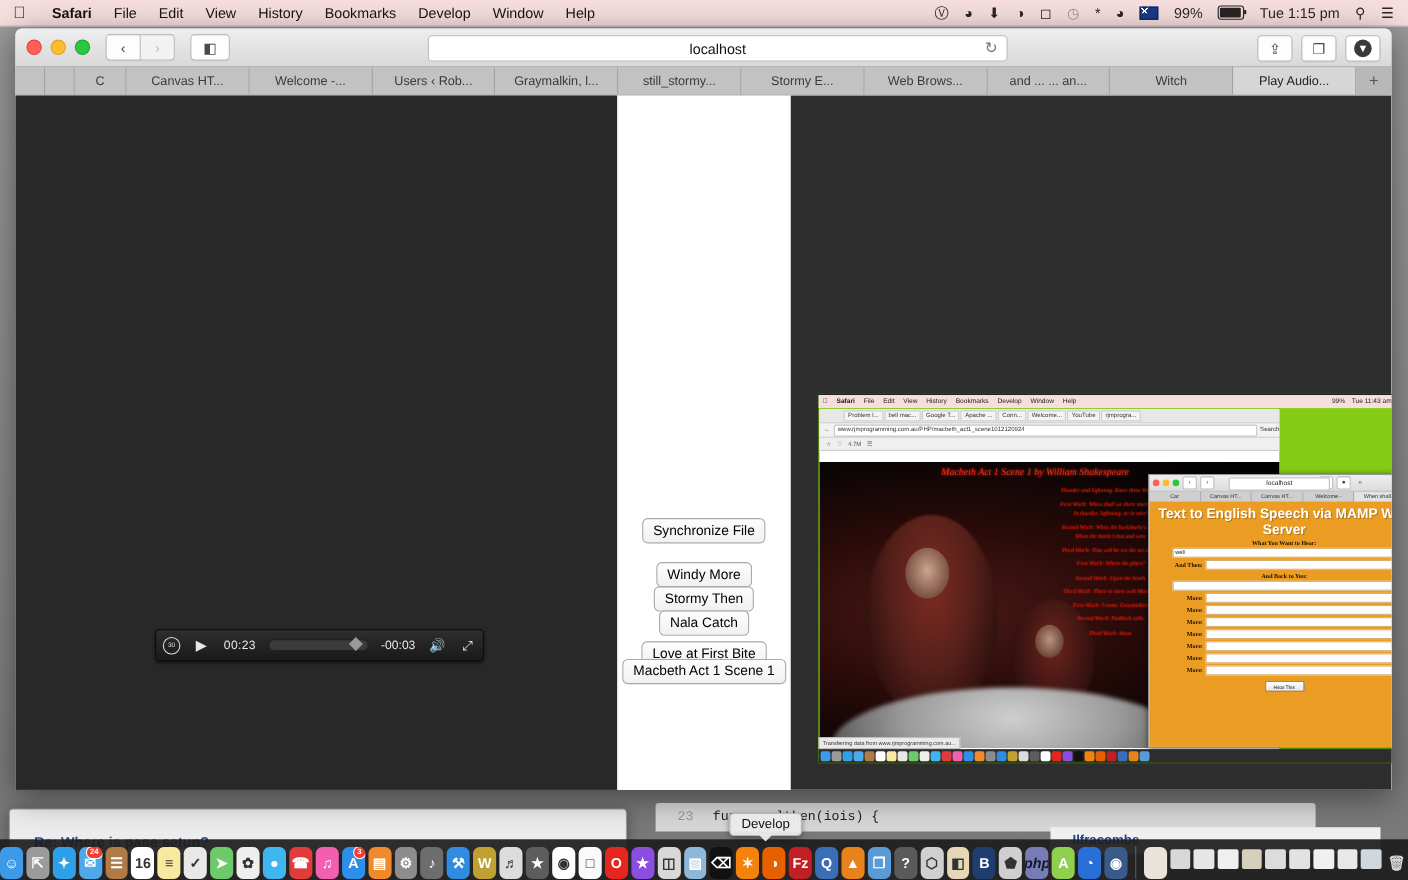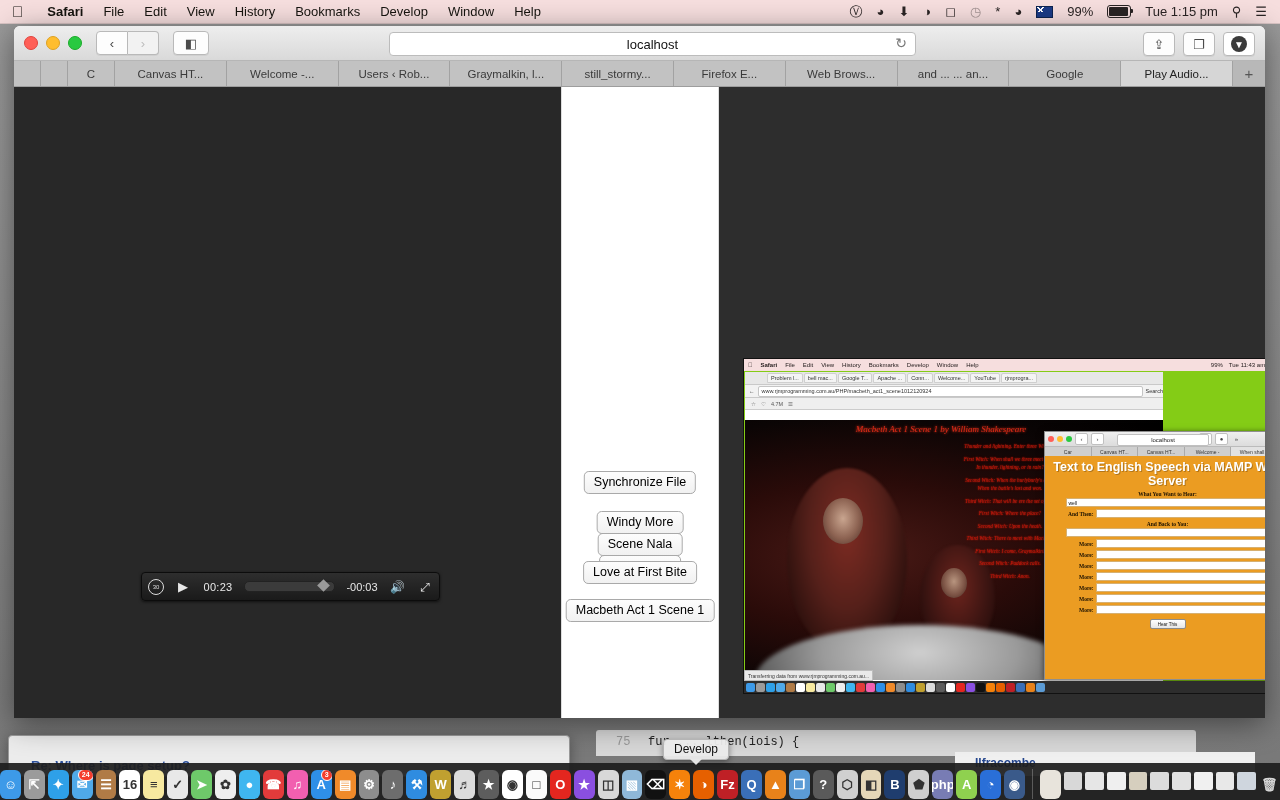--- a/index.html
+++ b/index.html
@@ -173,21 +173,21 @@
      border-right:6px solid transparent;border-top:6px solid rgba(235,235,235,.95);}
 </style>
 </head>
 <body>
 
 <div id="desktop">
   <div id="bg-left" class="bg-window">
     <div class="bgtitle">Re: Where is page setup?</div>
   </div>
   <div id="bg-code">
-    <span class="ln">75</span>
+    <span class="ln">23</span>
     <span class="src">fur ... lthen(iois) {</span>
   </div>
   <div id="bg-right">
     <div class="bgtitle">Ilfracombe</div>
   </div>
 </div>
 
 <div id="menubar">
   <div class="apple"></div>
   <div class="mi bold">Safari</div>
@@ -254,24 +254,24 @@
 
   <div id="tabbar">
     <div class="tab stub"></div>
     <div class="tab stub"></div>
     <div class="tab narrow">C</div>
     <div class="tab">Canvas HT...</div>
     <div class="tab">Welcome -...</div>
     <div class="tab">Users ‹ Rob...</div>
     <div class="tab">Graymalkin, l...</div>
     <div class="tab">still_stormy...</div>
-    <div class="tab">Firefox E...</div>
+    <div class="tab">Stormy E...</div>
     <div class="tab">Web Brows...</div>
     <div class="tab">and ... ... an...</div>
-    <div class="tab">Google</div>
+    <div class="tab">Witch</div>
     <div class="tab active">Play Audio...</div>
     <div id="newtab">+</div>
   </div>
 
   <div id="page">
 
     <div id="vidcol">
       <div id="video-surface"></div>
       <div id="vcontrols">
         <div class="vb rew">
@@ -284,23 +284,23 @@
           </div>
         <div class="trem">-00:03</div>
         <div class="vb volbtn">🔊</div>
         <div class="vb fsbtn">⤢</div>
       </div>
     </div>
 
     <div id="btncol">
       <div class="pagebtn" style="top:384px">Synchronize File</div>
       <div class="pagebtn" style="top:424px">Windy More</div>
-      <div class="pagebtn" style="top:446px">Scene Nala</div>
+      <div class="pagebtn" style="top:446px">Stormy Then</div>
       <div class="pagebtn" style="top:468px">Nala Catch</div>
-      <div class="pagebtn" style="top:474px">Love at First Bite</div>
+      <div class="pagebtn" style="top:496px">Love at First Bite</div>
       <div class="pagebtn" style="top:512px">Macbeth Act 1 Scene 1</div>
     </div>
 
     <div id="rightcol">
       <div id="innershot" style="left:0;top:271px;">
 
         <div id="in-menubar">
           <span class="im"></span>
           <span class="im b">Safari</span>
           <span class="im">File</span>
@@ -507,21 +507,21 @@
     <div class="di" style="background: rgb(230, 96, 0); color: rgb(255, 255, 255);">◑</div>
     <div class="di" style="background: rgb(191, 32, 38); color: rgb(255, 255, 255);">Fz</div>
     <div class="di" style="background: rgb(58, 111, 184); color: rgb(255, 255, 255);">Q</div>
     <div class="di" style="background: rgb(232, 130, 26); color: rgb(255, 255, 255);">▲</div>
     <div class="di" style="background: rgb(91, 155, 213); color: rgb(255, 255, 255);">❐</div>
     <div class="di" style="background: rgb(90, 90, 90); color: rgb(255, 255, 255);">?</div>
     <div class="di" style="background: rgb(208, 208, 208); color: rgb(51, 51, 51);">⬡</div>
     <div class="di" style="background: rgb(229, 215, 184); color: rgb(51, 51, 51);">◧</div>
     <div class="di" style="background: rgb(31, 61, 110); color: rgb(255, 255, 255);">B</div>
     <div class="di" style="background: rgb(207, 207, 207); color: rgb(51, 51, 51);">⬟</div>
-    <div class="di" style="background: rgb(120, 124, 180); color: #ffffff;">php</div>
+    <div class="di" style="background: rgb(120, 124, 180); color: #0f172a; font-style: italic;">php</div>
     <div class="di" style="background: rgb(143, 209, 79); color: rgb(255, 255, 255);">A</div>
     <div class="di" style="background: rgb(42, 111, 216); color: rgb(255, 255, 255);">◔</div>
     <div class="di" style="background: rgb(58, 90, 138); color: rgb(255, 255, 255);">◉</div>
     <div class="dsep"></div>
     <div class="di" style="background: rgb(232, 228, 220);"></div>
     <div class="di dmini" style="background: rgb(216, 216, 216);"></div>
     <div class="di dmini" style="background: rgb(230, 230, 230);"></div>
     <div class="di dmini" style="background: rgb(239, 239, 239);"></div>
     <div class="di dmini" style="background: rgb(214, 207, 190);"></div>
     <div class="di dmini" style="background: rgb(220, 220, 220);"></div>

